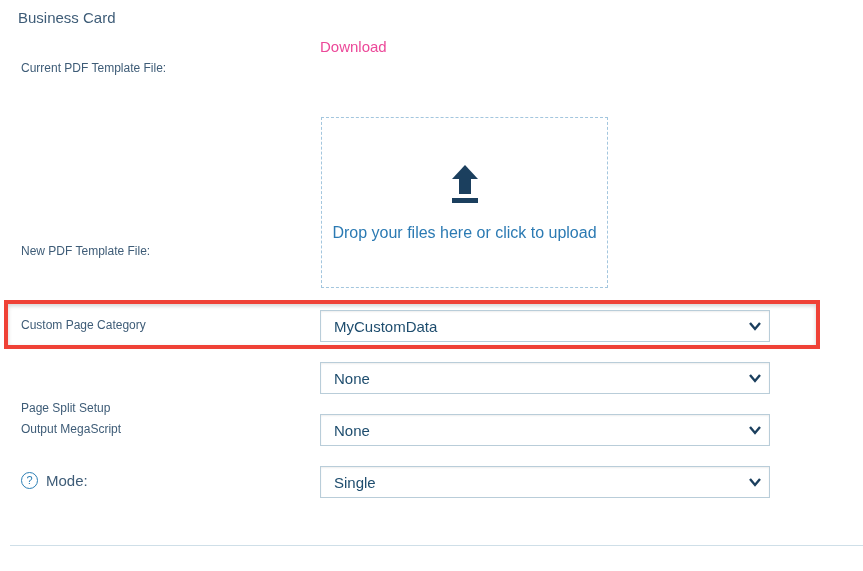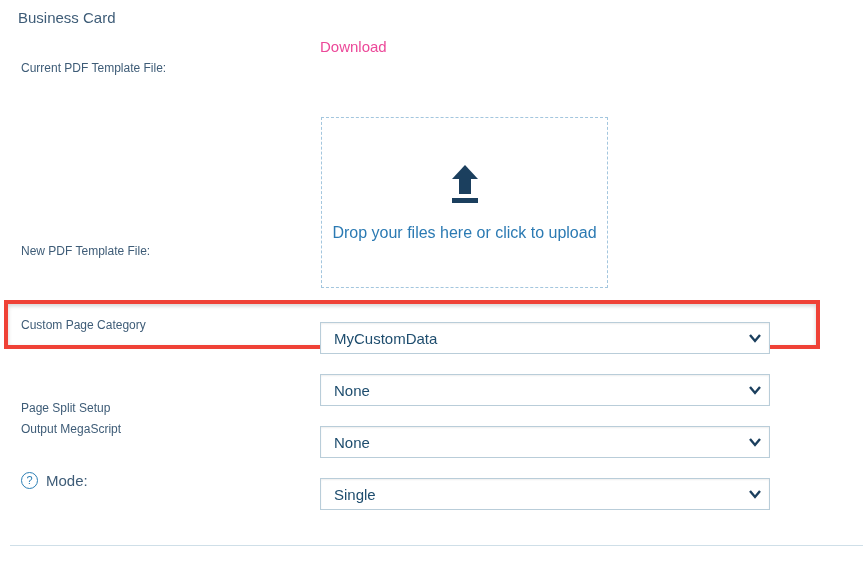--- a/index.html
+++ b/index.html
@@ -46,21 +46,21 @@
     background: #ffffff;
   }
   .dropzone-text {
     font-size: 16px;
     color: #2b7ab3;
   }
   .upload-icon { width: 40px; height: 40px; display: block; }
 
   .select-wrap {
     left: 320px;
-    width: 450px; height: 32px; margin-top: 12px;
+    width: 450px; height: 32px;
   }
   .select-wrap select {
     width: 100%; height: 100%;
     box-sizing: border-box;
     border: 1px solid #b9cdd9;
     background: #ffffff;
     color: #1e4d6e;
     font-family: "Liberation Sans", sans-serif;
     font-size: 15px;
     padding: 0 30px 0 13px;

